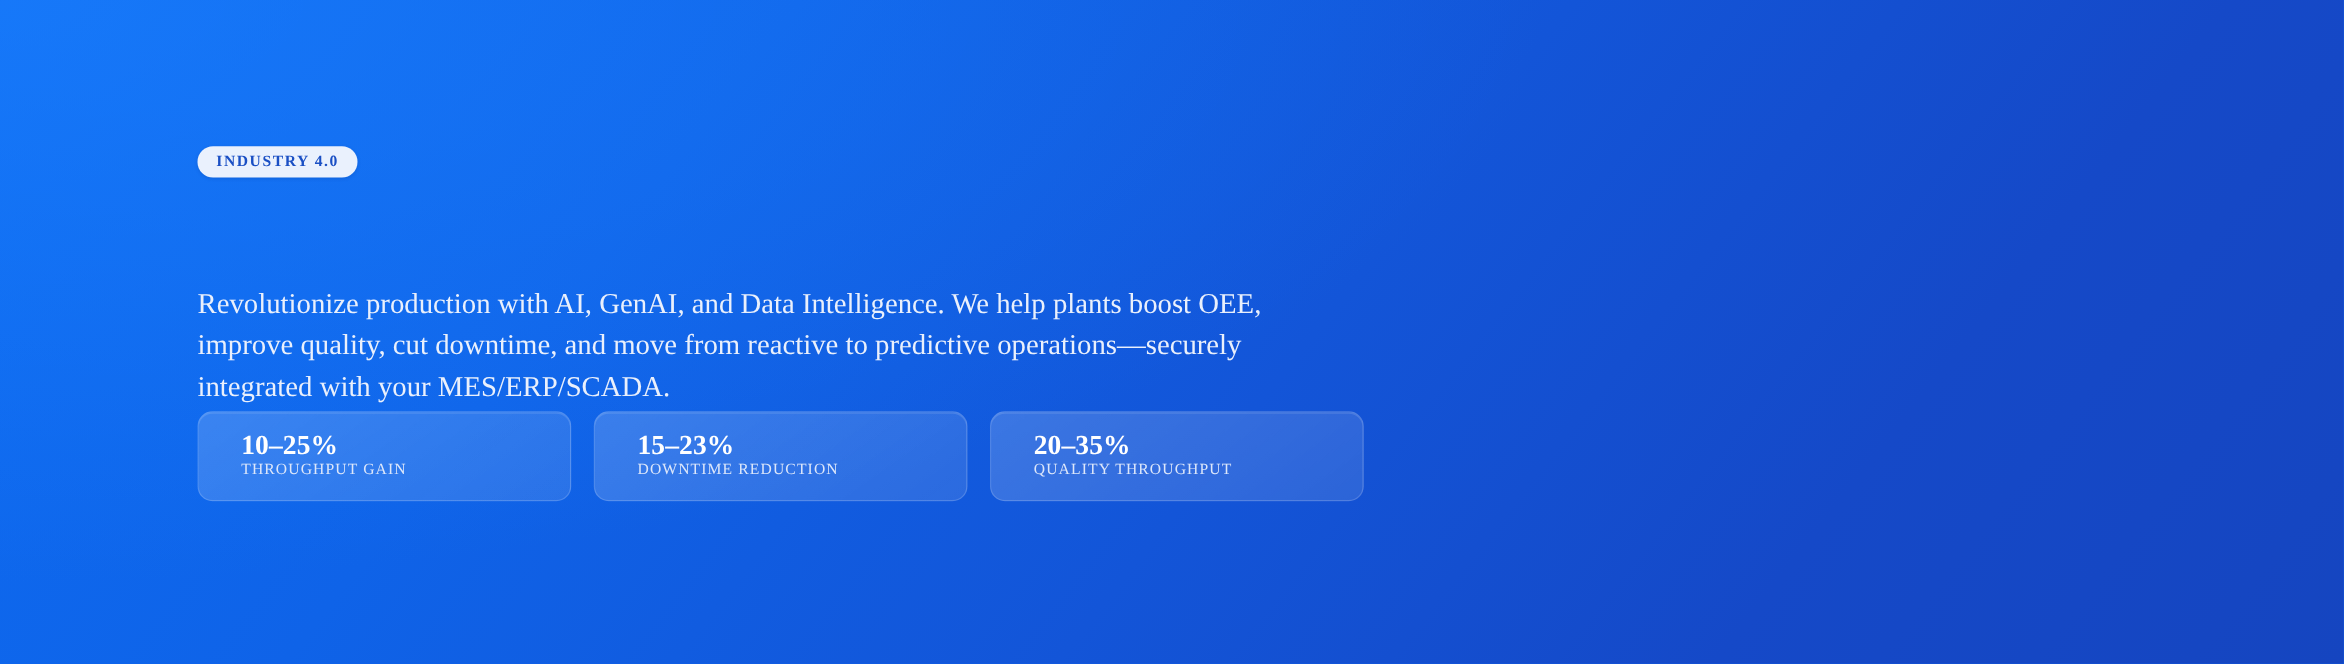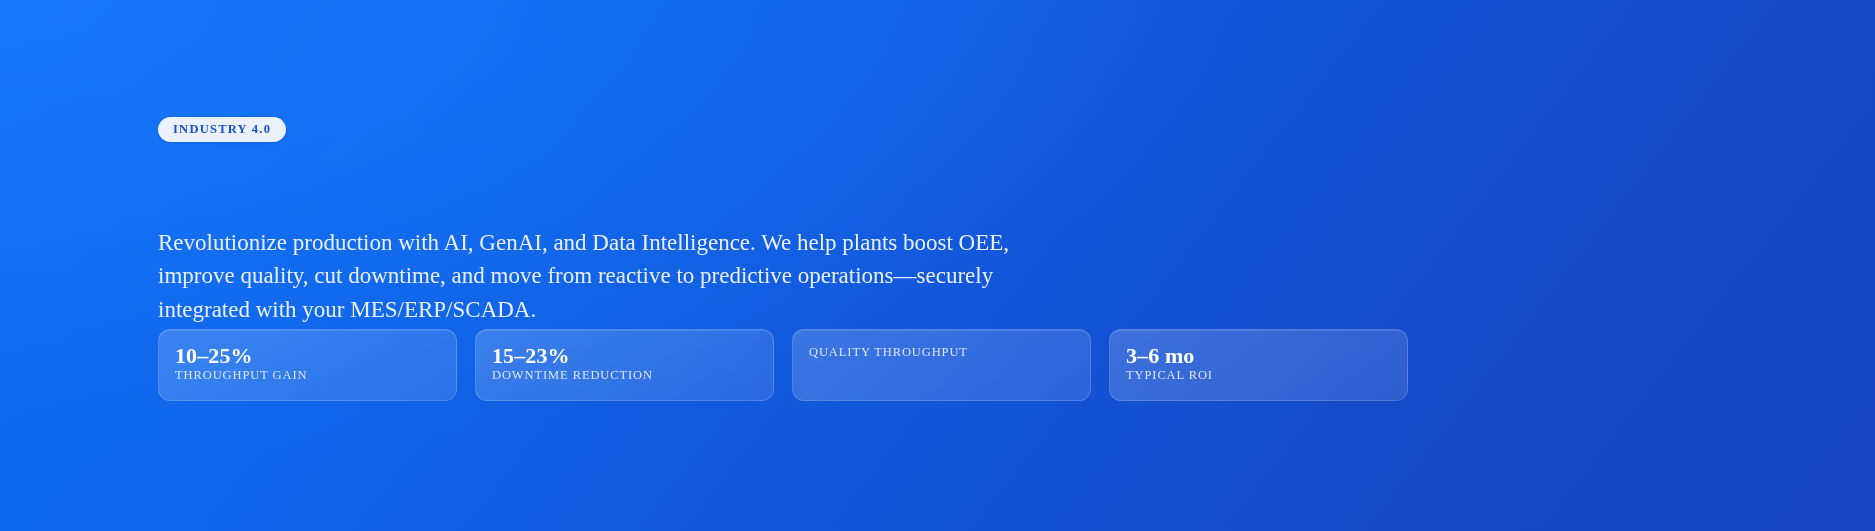--- a/index.html
+++ b/index.html
@@ -86,21 +86,21 @@
     left: 0;
     top: 313px;
     display: flex;
     gap: 18px;
   }
 
   .stat-card {
     box-sizing: border-box;
     width: 299px;
     height: 72px;
-    padding: 14px 18px 0 16px;
+    padding: 14px 18px 0 34px;
     border-radius: 12px;
     background: linear-gradient(145deg, rgba(255,255,255,0.175) 0%, rgba(255,255,255,0.105) 100%);
     border: 1px solid rgba(255,255,255,0.16);
     box-shadow: inset 0 1px 0 rgba(255,255,255,0.13);
   }
 
   .stat-value {
     display: block;
     color: #ffffff;
     font-size: 22px;
@@ -137,23 +137,20 @@
         <span class="stat-value">10–25%</span>
         <span class="stat-label">THROUGHPUT GAIN</span>
       </div>
 
       <div class="stat-card">
         <span class="stat-value">15–23%</span>
         <span class="stat-label">DOWNTIME REDUCTION</span>
       </div>
 
       <div class="stat-card">
+        <span class="stat-value">20–35%</span>
         <span class="stat-label">QUALITY THROUGHPUT</span>
       </div>
 
-      <div class="stat-card">
-        <span class="stat-value">3–6 mo</span>
-        <span class="stat-label">TYPICAL ROI</span>
-      </div>
 
     </div>
   </div>
 </div>
 
 </body></html>

